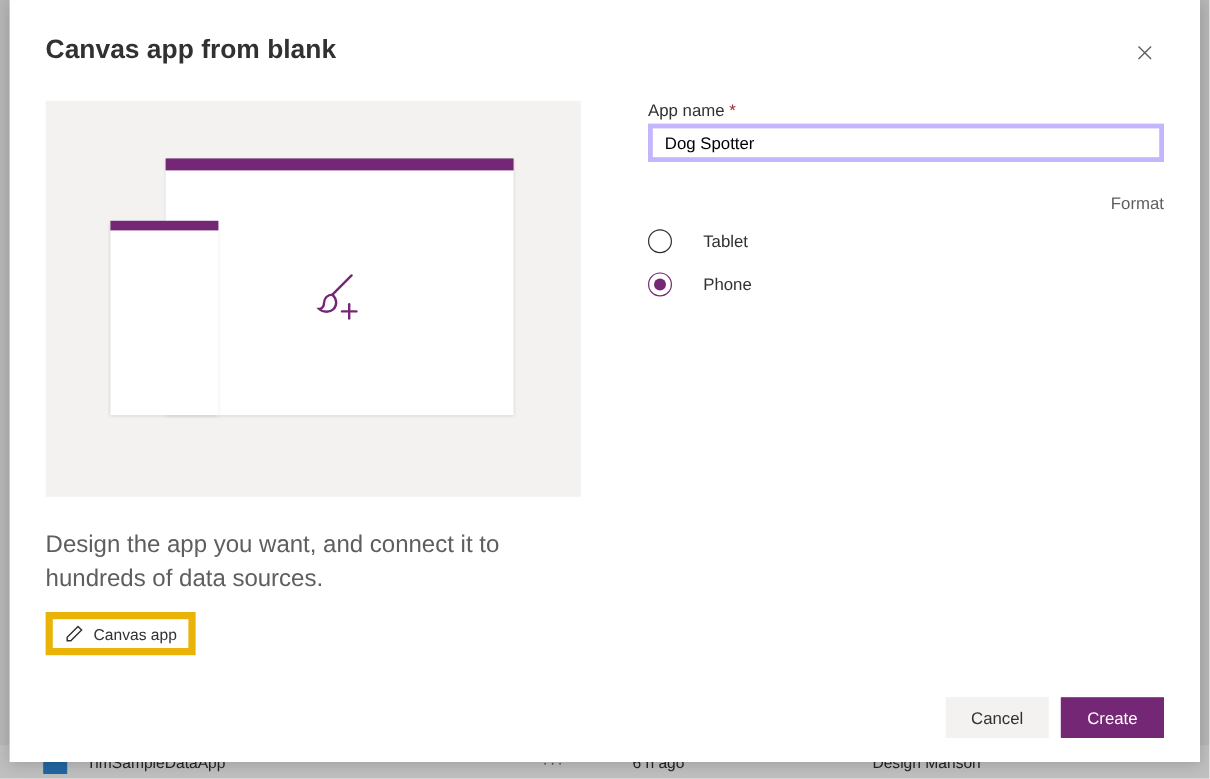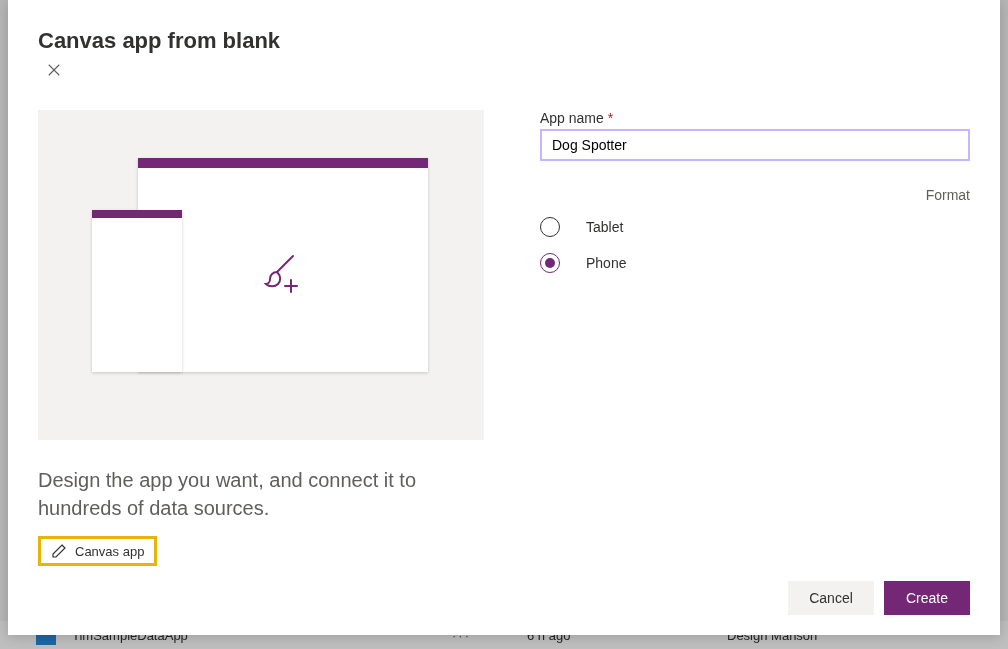--- a/index.html
+++ b/index.html
@@ -49,21 +49,20 @@
     background: #fff;
     box-shadow: 0 2px 12px rgba(0,0,0,0.18);
     padding: 28px 30px 20px 30px;
     display: flex;
     flex-direction: column;
   }
   .dialog-header {
     display: flex;
     align-items: flex-start;
     justify-content: space-between;
-    flex-direction: column;
   }
   .dialog-title {
     font-size: 22px;
     font-weight: 600;
     color: #323130;
   }
   .close-btn {
     width: 32px; height: 32px;
     display: flex; align-items:center; justify-content:center;
     cursor: pointer;
@@ -123,38 +122,38 @@
     font-size: 20px;
     color: #605e5c;
     margin-top: 26px;
     line-height: 1.4;
     max-width: 400px;
   }
   .tag {
     display: inline-flex;
     align-items: center;
     gap: 8px;
-    border: 3px solid #eab308;
+    border: 6px solid #eab308;
     background: #fff;
     padding: 4px 10px;
     margin-top: 14px;
     font-size: 13px;
     color: #323130;
   }
   .tag svg { width: 16px; height: 16px; color: #323130; }
   .right-col { flex: 1; }
   .field-label {
     font-size: 14px;
     color: #323130;
     margin-bottom: 3px;
   }
   .required { color: #a4262c; }
   .text-input {
     width: 100%;
-    border: 2px solid #c4b5fd;
+    border: 4px solid #c4b5fd;
     padding: 6px 10px;
     font-size: 14px;
     font-family: inherit;
     outline: none;
     height: 32px;
   }
   .section-label {
     font-size: 14px;
     color: #605e5c;
     margin-top: 26px;

